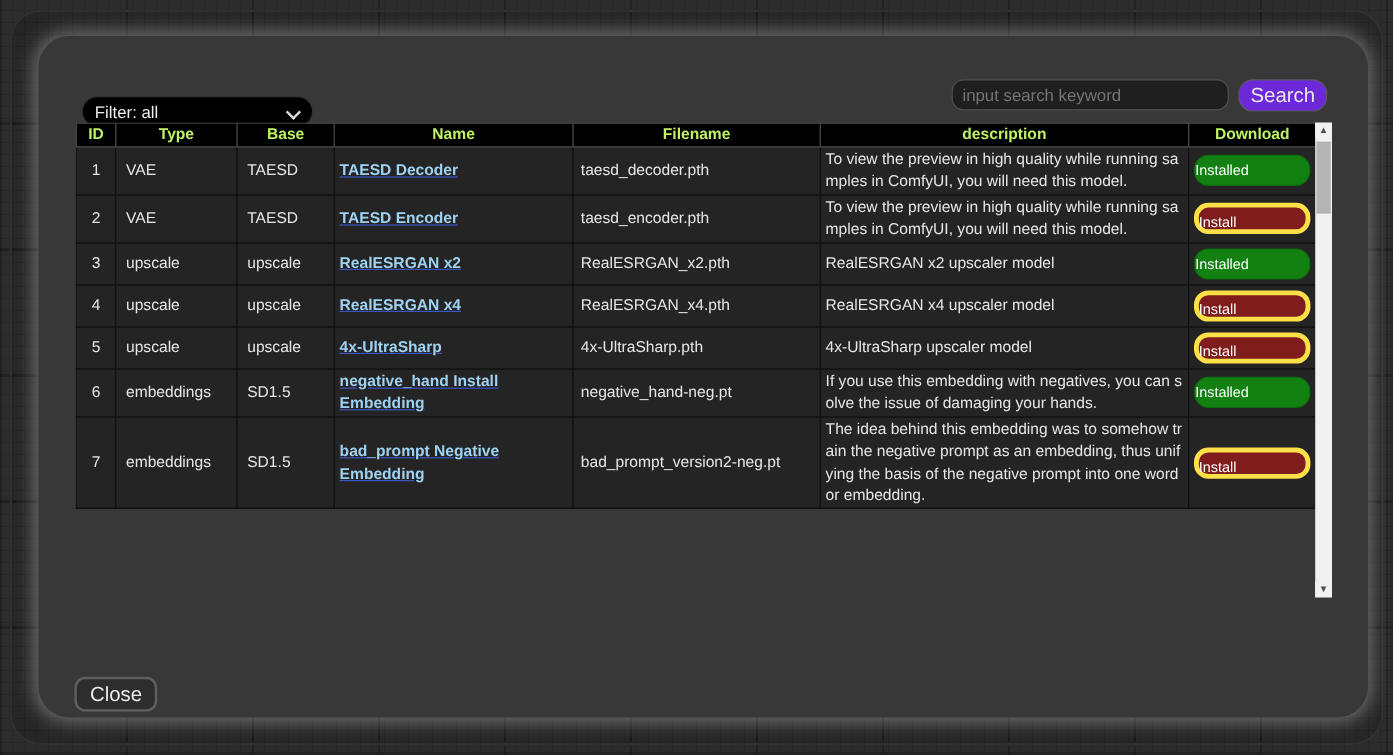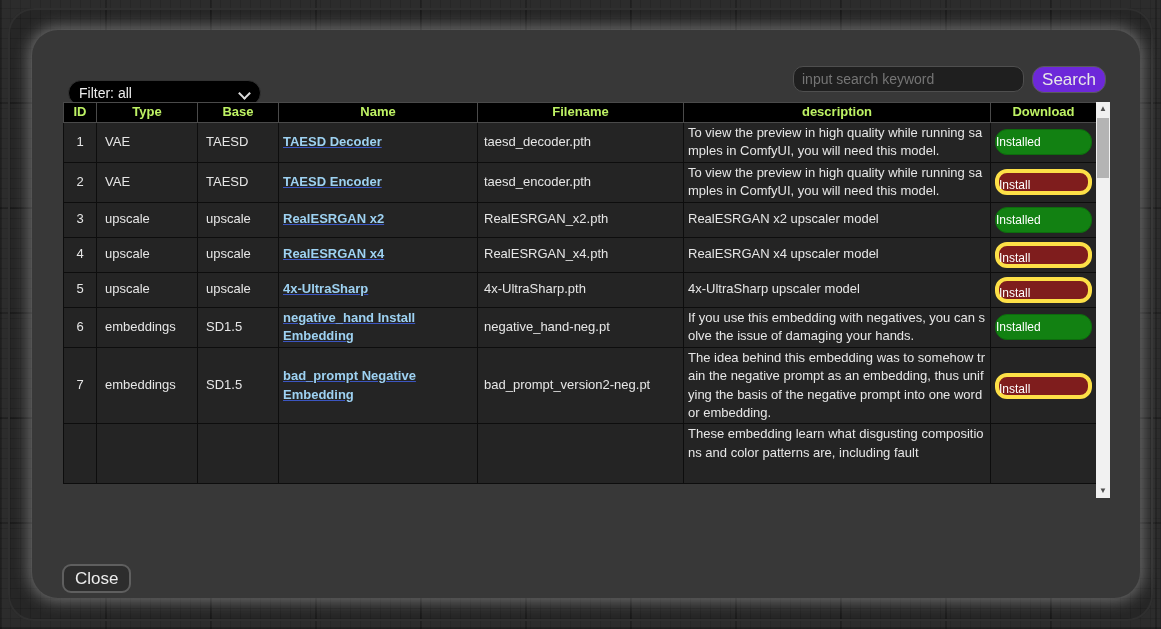--- a/index.html
+++ b/index.html
@@ -189,33 +189,20 @@
     <td class="c-base">SD1.5</td>
     <td class="c-name">
       <a class="model-link">bad_prompt Negative Embedding</a>
     </td>
     <td class="c-file">bad_prompt_version2-neg.pt</td>
     <td class="c-desc">The idea behind this embedding was to somehow train the negative prompt as an embedding, thus unifying the basis of the negative prompt into one word or embedding.</td>
     <td class="c-dl">
       <button class="dl-btn install">Install</button>
     </td>
   </tr>
-            <tr class="clipped-row">
-    <td class="c-id"></td>
-    <td class="c-type"></td>
-    <td class="c-base"></td>
-    <td class="c-name">
-      
-    </td>
-    <td class="c-file"></td>
-    <td class="c-desc">These embedding learn what disgusting compositions and color patterns are, including fault</td>
-    <td class="c-dl">
-      
-    </td>
-  </tr>
           </tbody>
       </table>
 
       <div class="scrollbar">
         <div class="sb-btn up">▲</div>
         <div class="sb-thumb"></div>
         <div class="sb-btn down">▼</div>
       </div>
     </div>
 

